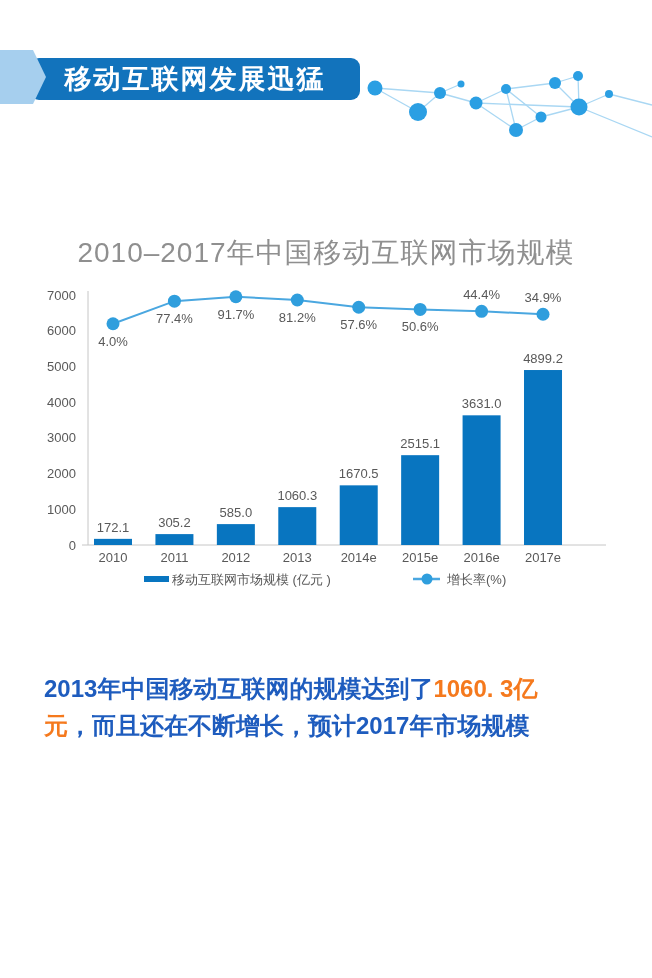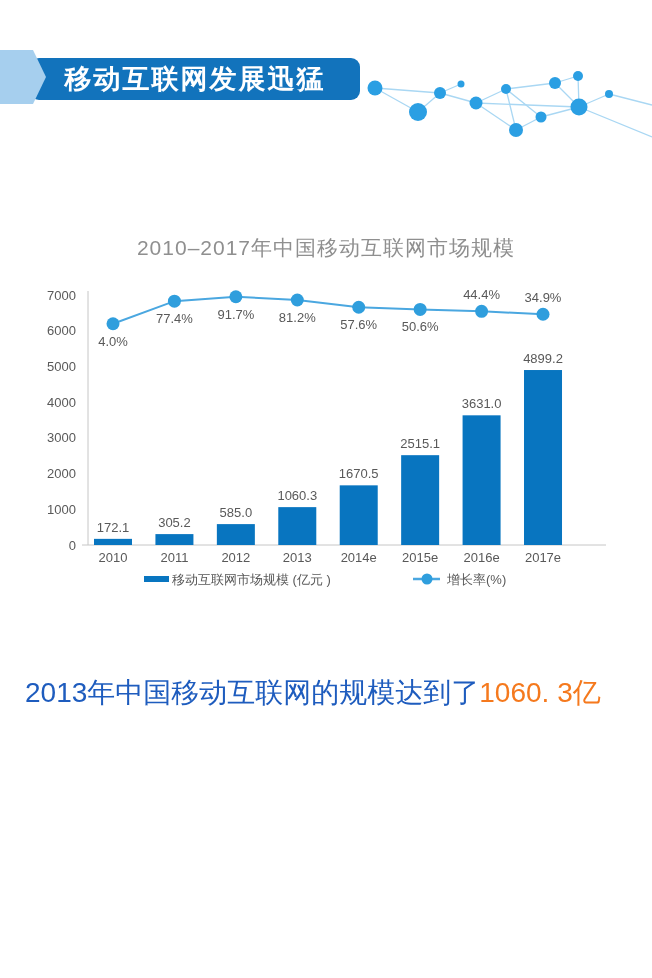--- a/index.html
+++ b/index.html
@@ -16,30 +16,30 @@
   }
   .banner-title{
     color:#ffffff; font-size:27px; font-weight:700; letter-spacing:2px;
     white-space:nowrap;
   }
   .chevron-svg{position:absolute; left:0; top:48px; z-index:2;}
   .net-top{position:absolute; left:350px; top:55px;}
   
   .chart-title{
     position:absolute; left:0; top:234px; width:652px;
-    text-align:center; font-size:21px; color:#8f8f8f; letter-spacing:1px;
+    text-align:center; font-size:28px; color:#8f8f8f; letter-spacing:1px;
   }
   #chart-svg{position:absolute; left:26px; top:283px;}
   #chart-svg text{font-family:"Liberation Sans","DejaVu Sans",sans-serif;}
   #chart-svg .ax{font-size:13px; fill:#595959;}
   #chart-svg .lbl{font-size:13px; fill:#595959;}
   
   .callout{
-    position:absolute; left:25px; top:646px; width:590px;
-    font-size:28px; font-weight:400; line-height:37px;
+    position:absolute; left:44px; top:646px; width:590px;
+    font-size:24px; font-weight:700; line-height:37px;
   }
   .callout .line{white-space:nowrap;}
   .seg-main{color:#1e5cbe;}
   .seg-hl{color:#f5791d;}
   
   .net-bottom{position:absolute; left:0; top:798px;}
   .black-bar{
     position:absolute; left:0; top:952px; width:652px; height:26px;
     background:#010101;
   }
@@ -156,21 +156,21 @@
       <text x="517.01" y="279" text-anchor="middle" class="ax">2017e</text>
       <rect x="118" y="293" width="25" height="6" fill="#0875c0"></rect>
       <text x="146" y="301" class="ax">移动互联网市场规模 (亿元 )</text>
       <line x1="387" y1="296" x2="414" y2="296" stroke="#4aa7e0" stroke-width="2.5"></line>
       <circle cx="401" cy="296" r="5.5" fill="#2f9edd"></circle>
       <text x="421" y="301" class="ax">增长率(%)</text>
     </svg>
 
   <p class="callout">
     <span class="line"><span class="seg-main">2013年中国移动互联网的规模达到了</span><span class="seg-hl">1060. 3亿</span></span><br>
-    <br>
+    <span class="line"><span class="seg-hl">元</span><span class="seg-main">，而且还在不断增长，预计2017年市场规模</span></span><br>
   </p>
 
   <svg class="net-bottom" width="652" height="154" viewBox="0 0 652 154">
     <g stroke="#d6ecfa" stroke-width="1.4">
       <line x1="223" y1="31" x2="293" y2="69"></line>
         <line x1="223" y1="31" x2="326" y2="30"></line>
       <line x1="293" y1="69" x2="391" y2="50"></line>
         <line x1="41" y1="92" x2="3" y2="112"></line>
       <line x1="41" y1="92" x2="57" y2="150"></line>
         <line x1="41" y1="92" x2="107" y2="140"></line>

